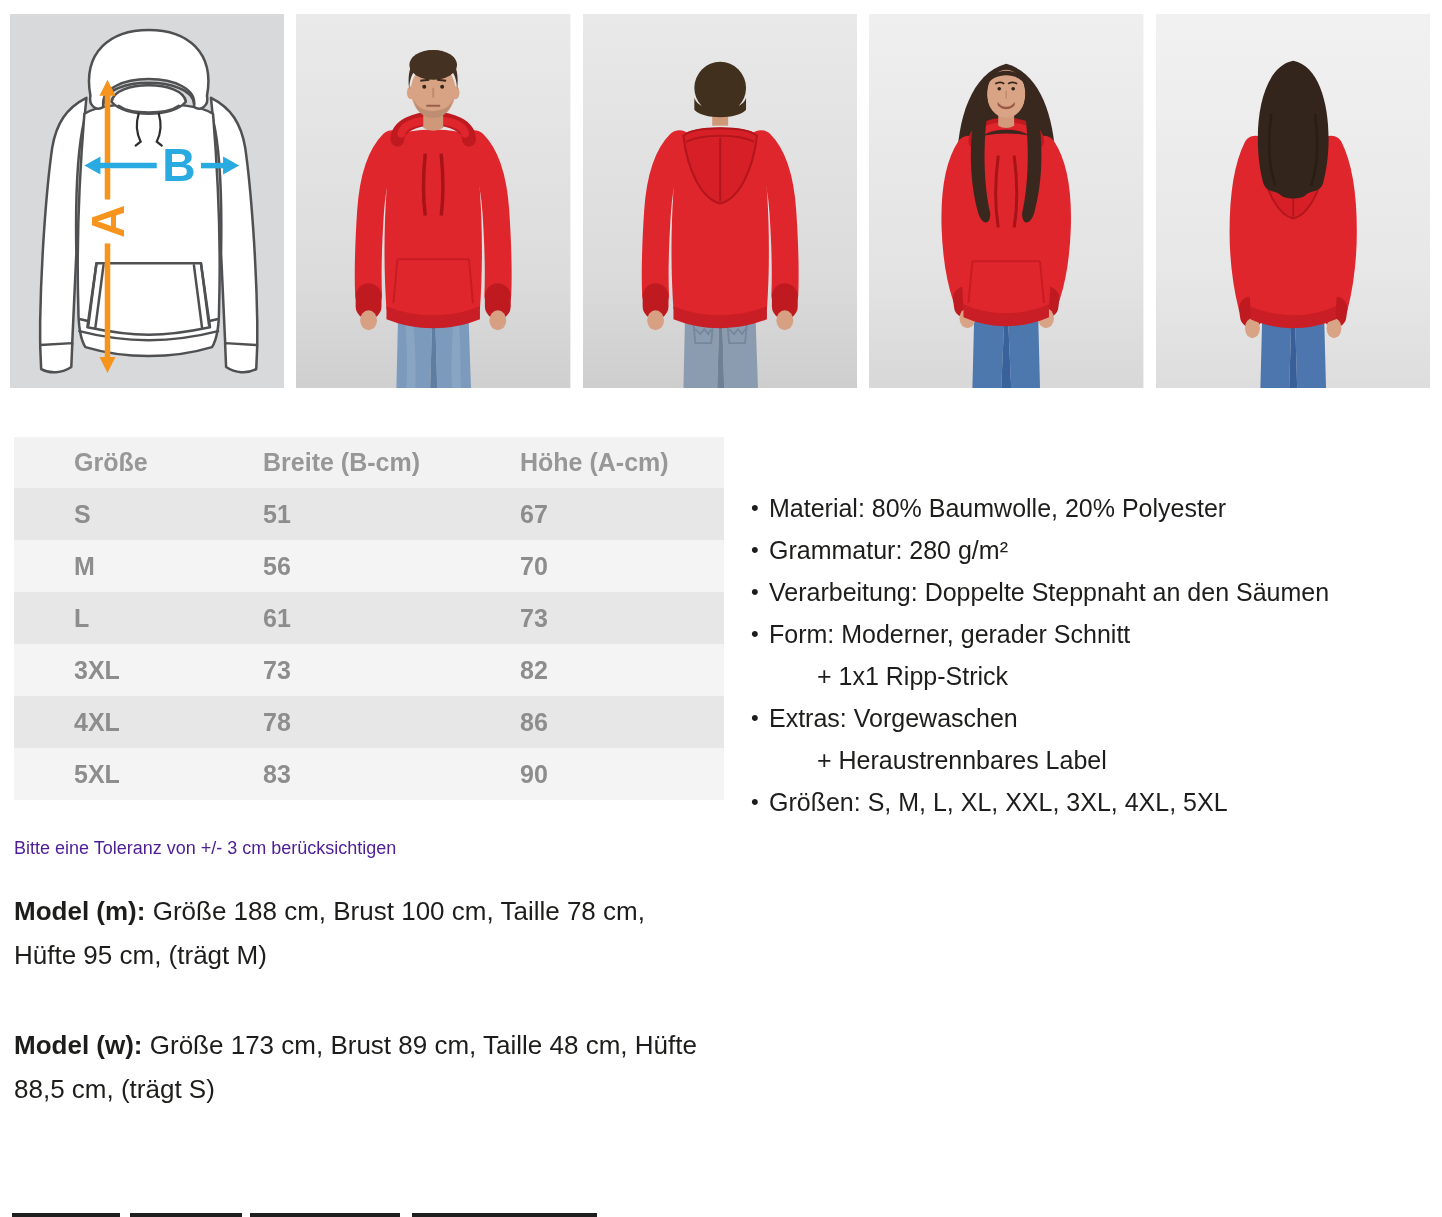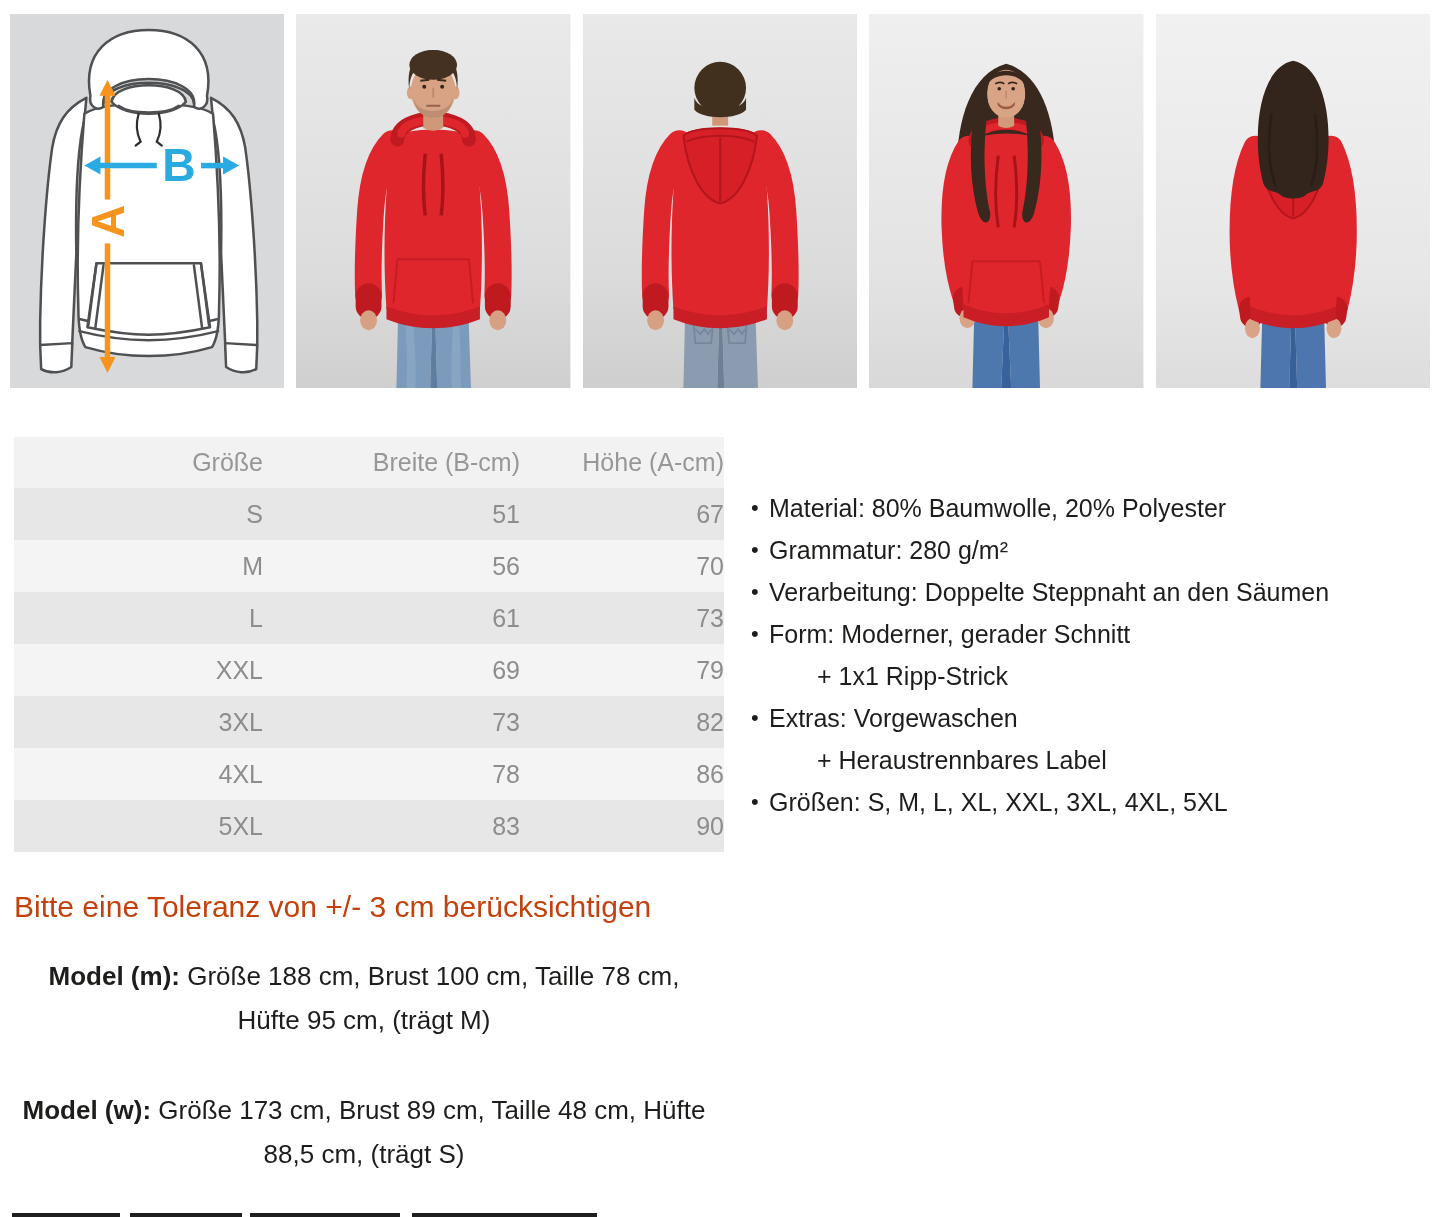--- a/index.html
+++ b/index.html
@@ -12,29 +12,29 @@
   .tile { width:100%; height:374px; overflow:hidden; }
   .tile svg { width:100%; height:100%; display:block; }
 
   
   .content-left { position:absolute; left:14px; top:437px; width:710px; }
   table.size-table { width:710px; border-collapse:collapse; table-layout:fixed;
                      font-size:25px; color:#8d8d8d; }
   table.size-table col.c1 { width:249px; }
   table.size-table col.c2 { width:257px; }
   table.size-table col.c3 { width:204px; }
-  table.size-table th, table.size-table td { text-align:right; font-weight:400; padding:0; }
+  table.size-table th, table.size-table td { text-align:left; font-weight:700; padding:0; }
   table.size-table th:first-child, table.size-table td:first-child { padding-left:60px; }
   table.size-table thead tr { background:#f2f2f2; height:51px; color:#979797; }
   table.size-table tbody tr { height:52px; }
   table.size-table tbody tr:nth-child(odd)  { background:#e7e7e7; }
   table.size-table tbody tr:nth-child(even) { background:#f4f4f4; }
 
-  .tolerance { margin-top:38px; font-size:30px; color:#c2410c; }
-  .model-note { width:700px; font-size:26px; line-height:44px; color:#1d1d1b;text-align:center; }
+  .tolerance { margin-top:38px; font-size:18px; color:#4c1d95; }
+  .model-note { width:700px; font-size:26px; line-height:44px; color:#1d1d1b; }
   .model-note .lbl { font-weight:700; }
   .model-m { margin-top:30px; }
   .model-w { margin-top:46px; }
 
   .clipped-line { position:absolute; left:12px; top:1213px; height:4px; }
   .clipped-line span { position:absolute; top:0; height:4px; background:#1f1f1f; display:block; }
 
   
   .content-right { position:absolute; left:748px; top:437px; width:680px; color:#1d1d1b; }
   .desc { font-size:25px; line-height:42px; text-align:justify; }
@@ -294,25 +294,20 @@
           <td>M</td>
           <td>56</td>
           <td>70</td>
         </tr>
         <tr>
           <td>L</td>
           <td>61</td>
           <td>73</td>
         </tr>
         <tr>
-          <td>XXL</td>
-          <td>69</td>
-          <td>79</td>
-        </tr>
-        <tr>
           <td>3XL</td>
           <td>73</td>
           <td>82</td>
         </tr>
         <tr>
           <td>4XL</td>
           <td>78</td>
           <td>86</td>
         </tr>
         <tr>

